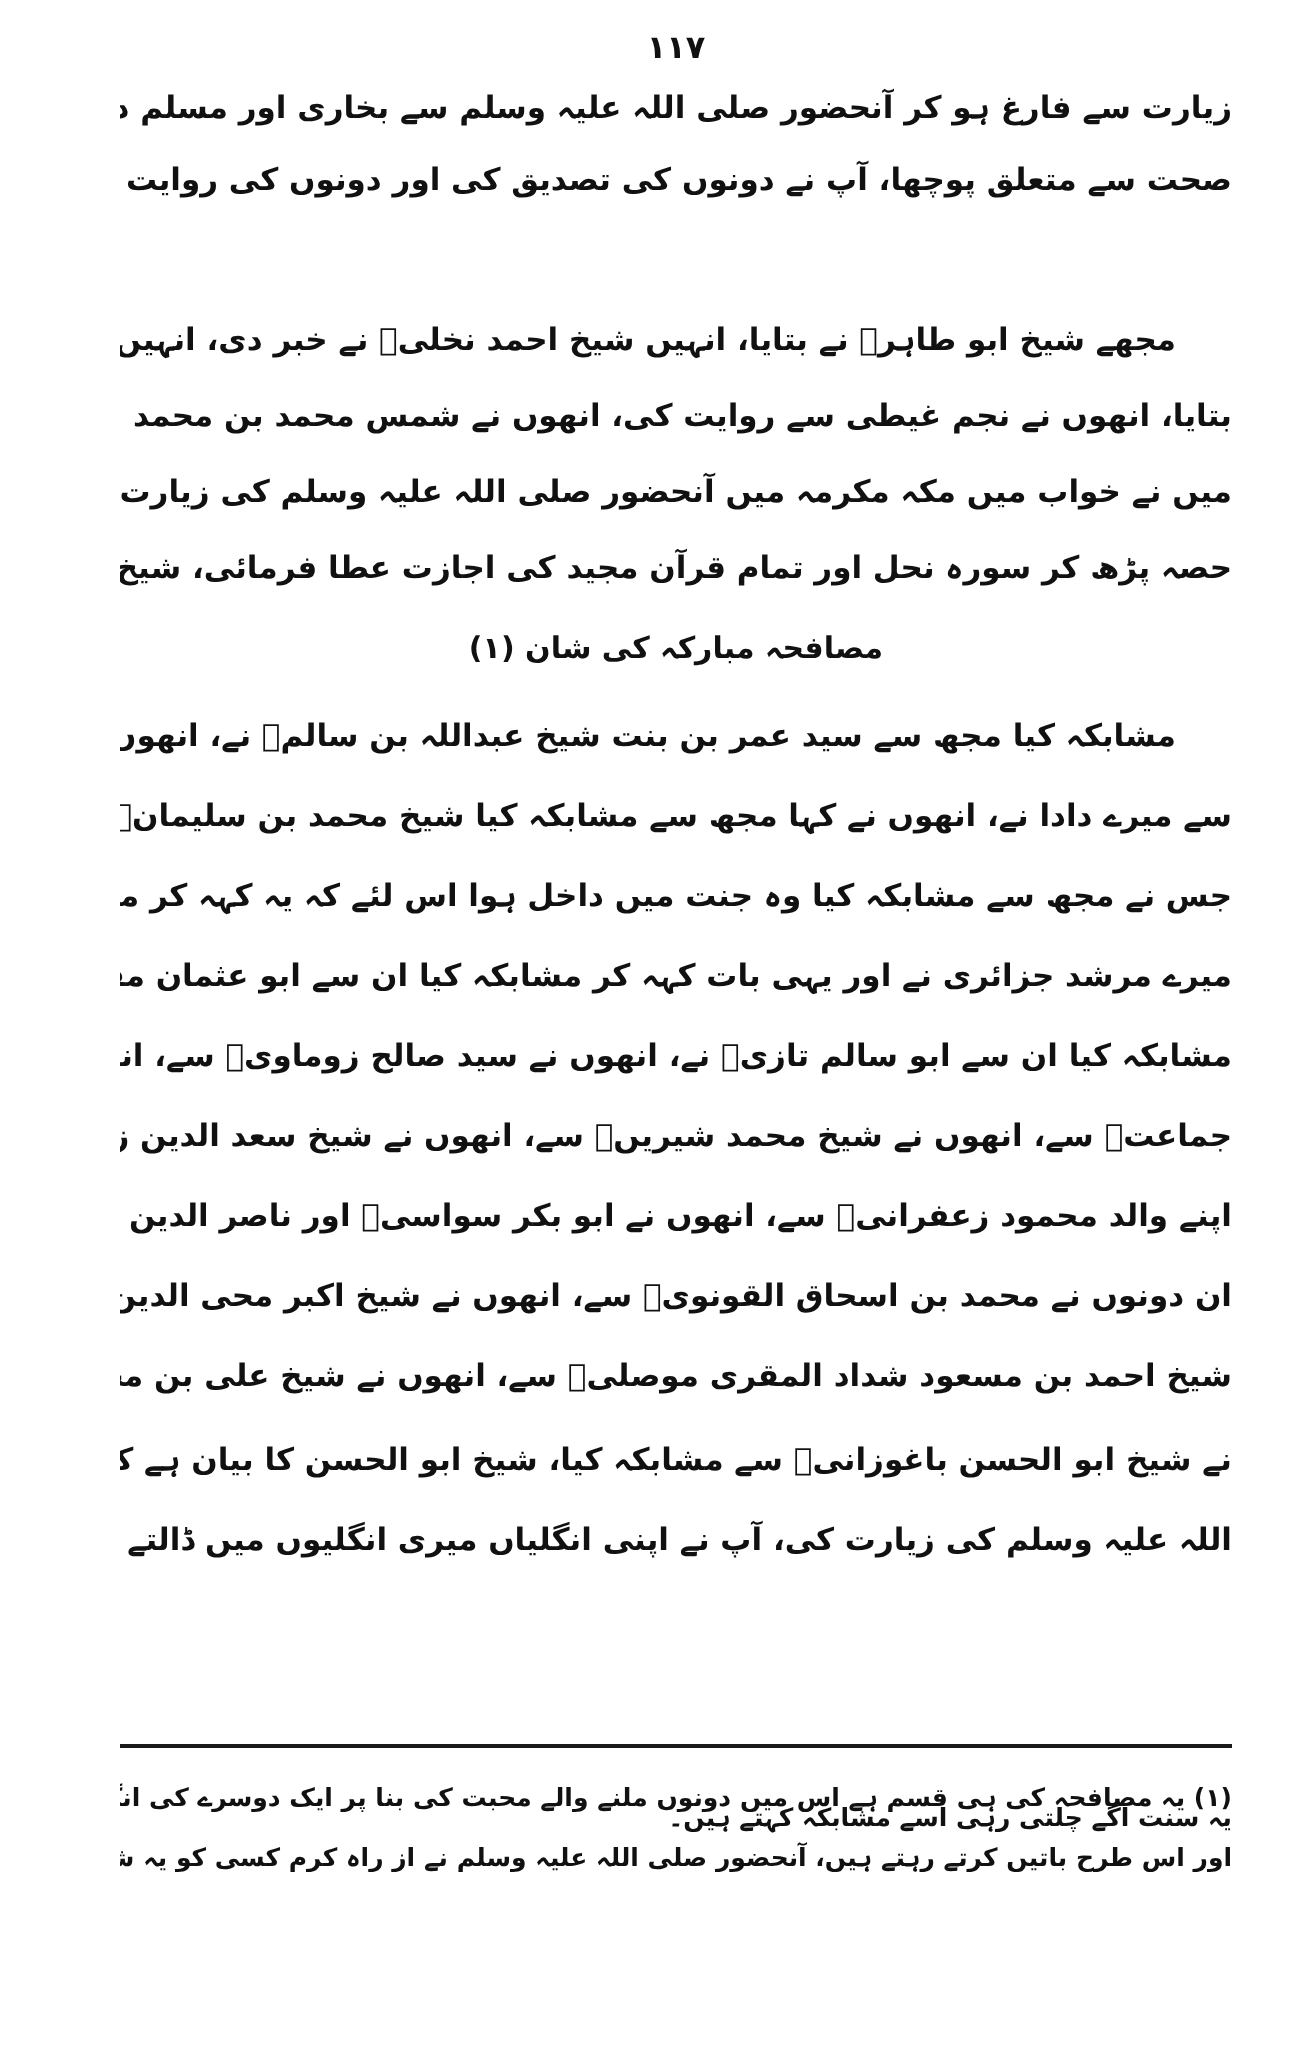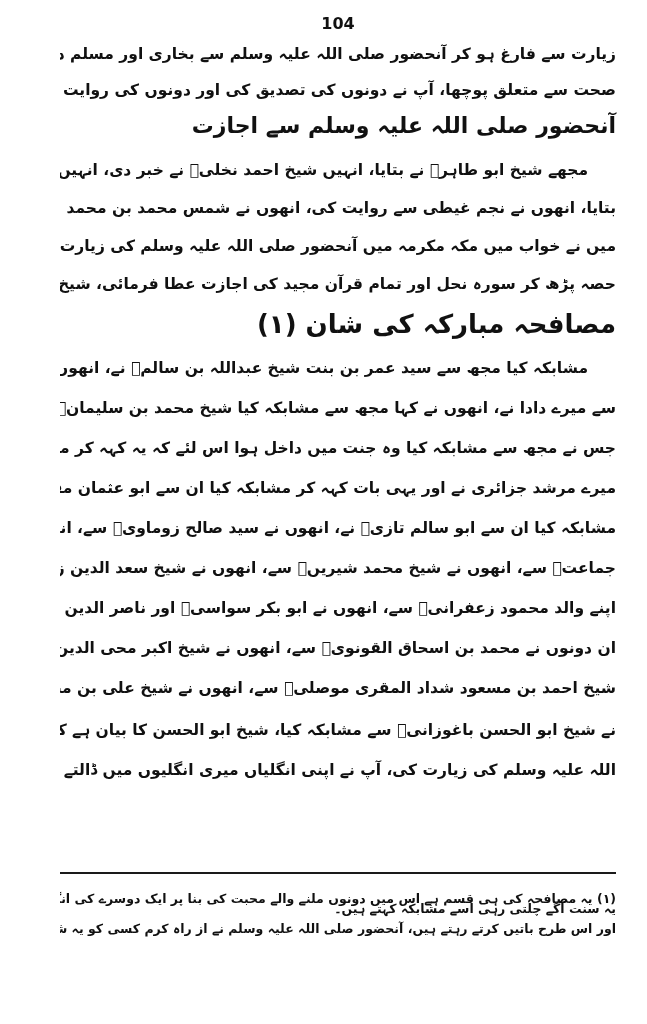--- a/index.html
+++ b/index.html
@@ -55,22 +55,22 @@
     .heading {
       position: absolute;
       right: 0;
       width: 556px;
       font-size: 22px;
       font-weight: bold;
       white-space: nowrap;
       line-height: 40px;
     }
     .heading.section {
-      text-align: right;
-      font-size: 26px;
+      text-align: center;
+      font-size: 15px;
     }
     .rule {
       position: absolute;
       left: 0;
       width: 556px;
       top: 872px;
       height: 2px;
       background: #1a1a1a;
     }
     .footnote {
@@ -87,28 +87,25 @@
     }
     .footnote.last {
       text-align-last: right;
     }
   </style>
 </head>
 <body>
 
 <div class="page">
 
-  <div class="page-number">104</div>
+  <div class="page-number">۱۱۷</div>
 
   <div class="line" style="top:36px">زیارت سے فارغ ہو کر آنحضور صلی اللہ علیہ وسلم سے بخاری اور مسلم دونوں کتابوں کی احادیث کی</div>
   <div class="line" style="top:72px">صحت سے متعلق پوچھا، آپ نے دونوں کی تصدیق کی اور دونوں کی روایت کی اجازت عطا فرمائی</div>
 
-  <div class="heading" style="top:106px; text-align:right">
-    <span>آنحضور صلی اللہ علیہ وسلم سے اجازت</span>
-  </div>
 
   <div class="line indent" style="top:152px">مجھے شیخ ابو طاہرؒ نے بتایا، انہیں شیخ احمد نخلیؒ نے خبر دی، انہیں بابلی نے بتایا، انہیں سالم نے</div>
   <div class="line" style="top:190px">بتایا، انھوں نے نجم غیطی سے روایت کی، انھوں نے شمس محمد بن محمد بن العثمانی کی زبانی بیان کیا کہ</div>
   <div class="line" style="top:228px">میں نے خواب میں مکہ مکرمہ میں آنحضور صلی اللہ علیہ وسلم کی زیارت کی، آپ نے سورہ نحل کا ابتدائی</div>
   <div class="line" style="top:266px">حصہ پڑھ کر سورہ نحل اور تمام قرآن مجید کی اجازت عطا فرمائی، شیخ ابو طاہرؒ نے مجھے یہ اجازت بخشی۔</div>
 
   <div class="heading section" style="top:304px">مصافحہ مبارکہ کی شان (۱)</div>
 
   <div class="line indent" style="top:350px">مشابکہ کیا مجھ سے سید عمر بن بنت شیخ عبداللہ بن سالمؒ نے، انھوں نے کہا مشابکہ کیا مجھ</div>
   <div class="line" style="top:390px">سے میرے دادا نے، انھوں نے کہا مجھ سے مشابکہ کیا شیخ محمد بن سلیمانؒ نے اور انھوں کہا بلاشبہ</div>

